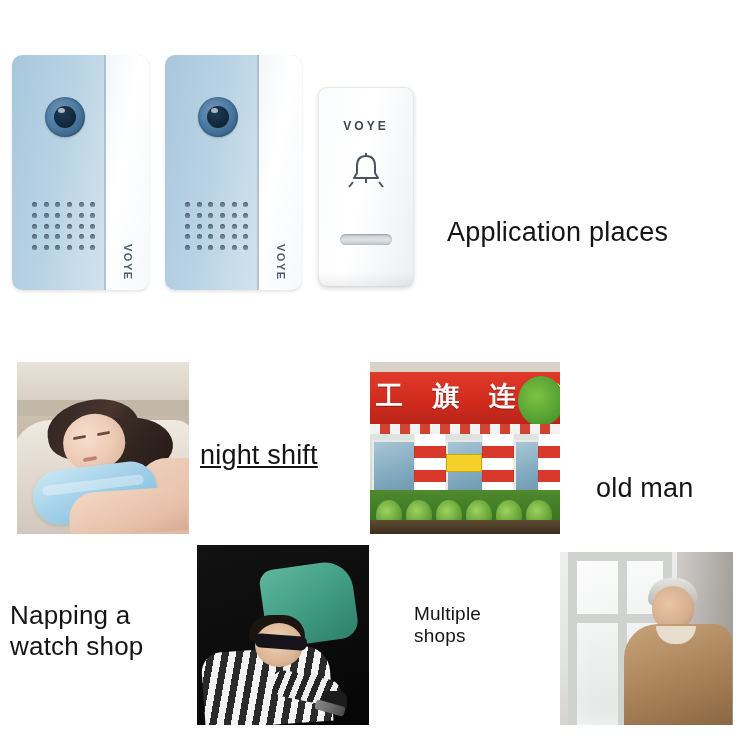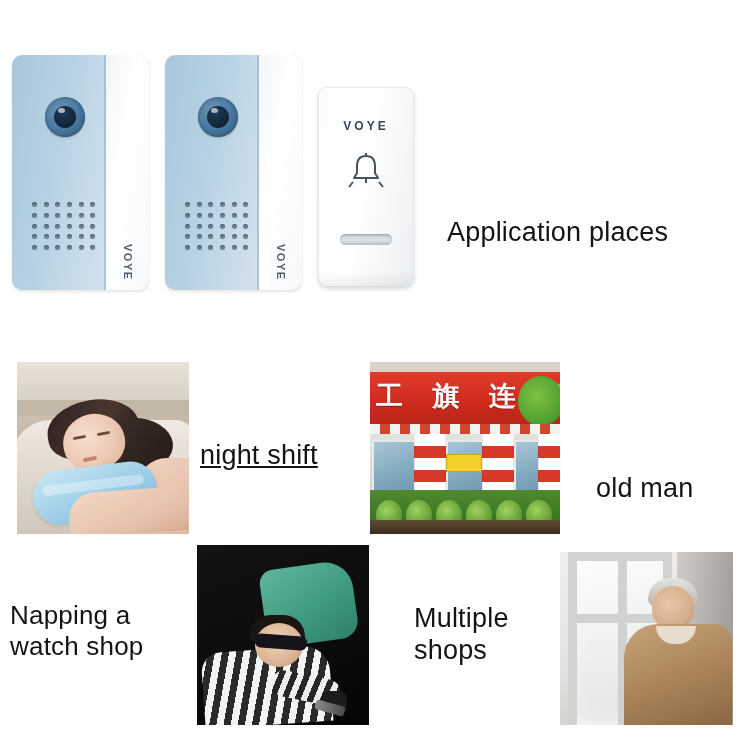--- a/index.html
+++ b/index.html
@@ -413,21 +413,21 @@
     width: 40px; height: 18px;
     border-radius: 0 0 20px 20px;
     background: #e6ddcf;
   }
 
   
   #label-application-places { left: 447px; top: 180px; margin-top: 37px; }
   #label-night-shift { left: 200px; top: 440px; text-decoration: underline; }
   #label-old-man { left: 596px; top: 436px; margin-top: 37px; }
   #label-napping { left: 10px; top: 600px; font-size: 26px; }
-  #label-multiple-shops { left: 414px; top: 603px; font-size: 27px; }
+  #label-multiple-shops { left: 414px; top: 603px; font-size: 19px; }
 </style>
 </head>
 <body>
 
 <div class="abs" id="product-group">
 
   <div class="receiver" id="receiver-1">
     <div class="white-right"></div>
     <div class="seam"></div>
     <div class="lens-ring">

